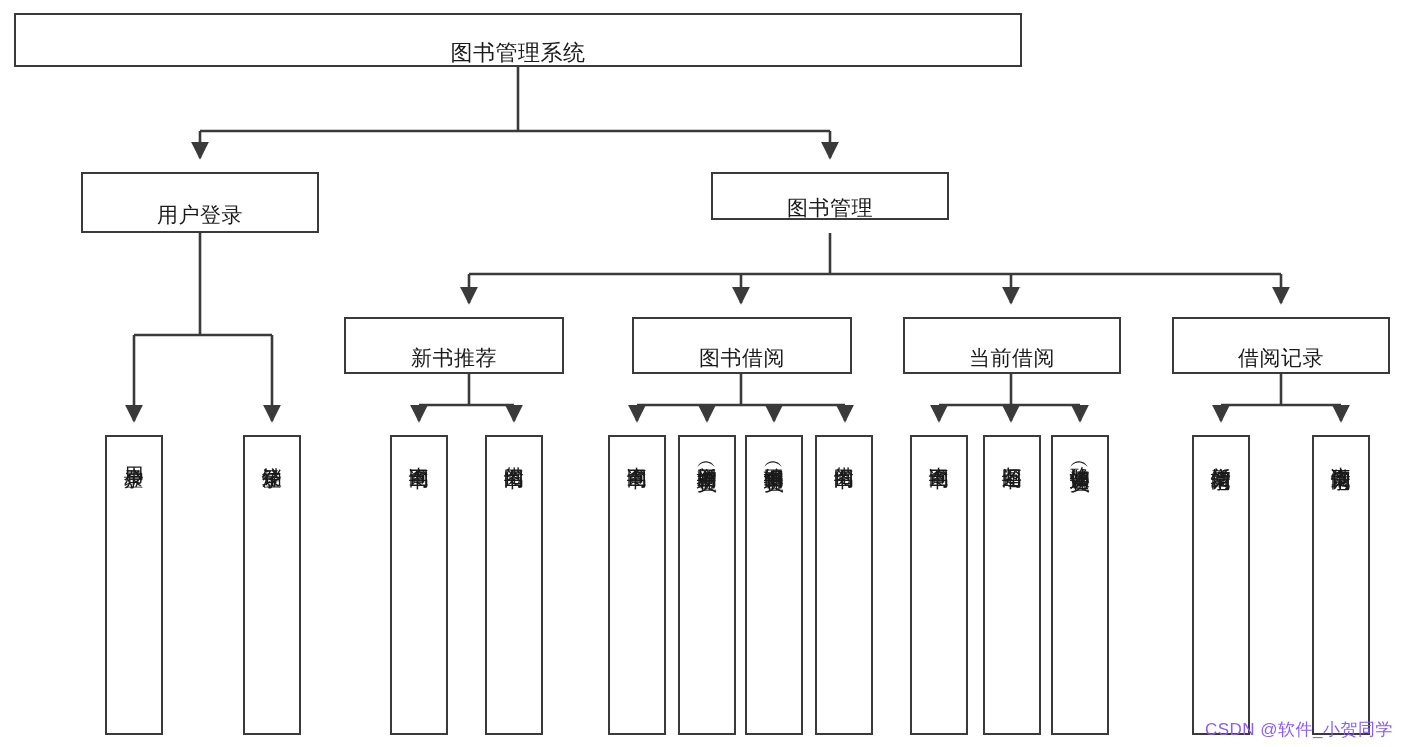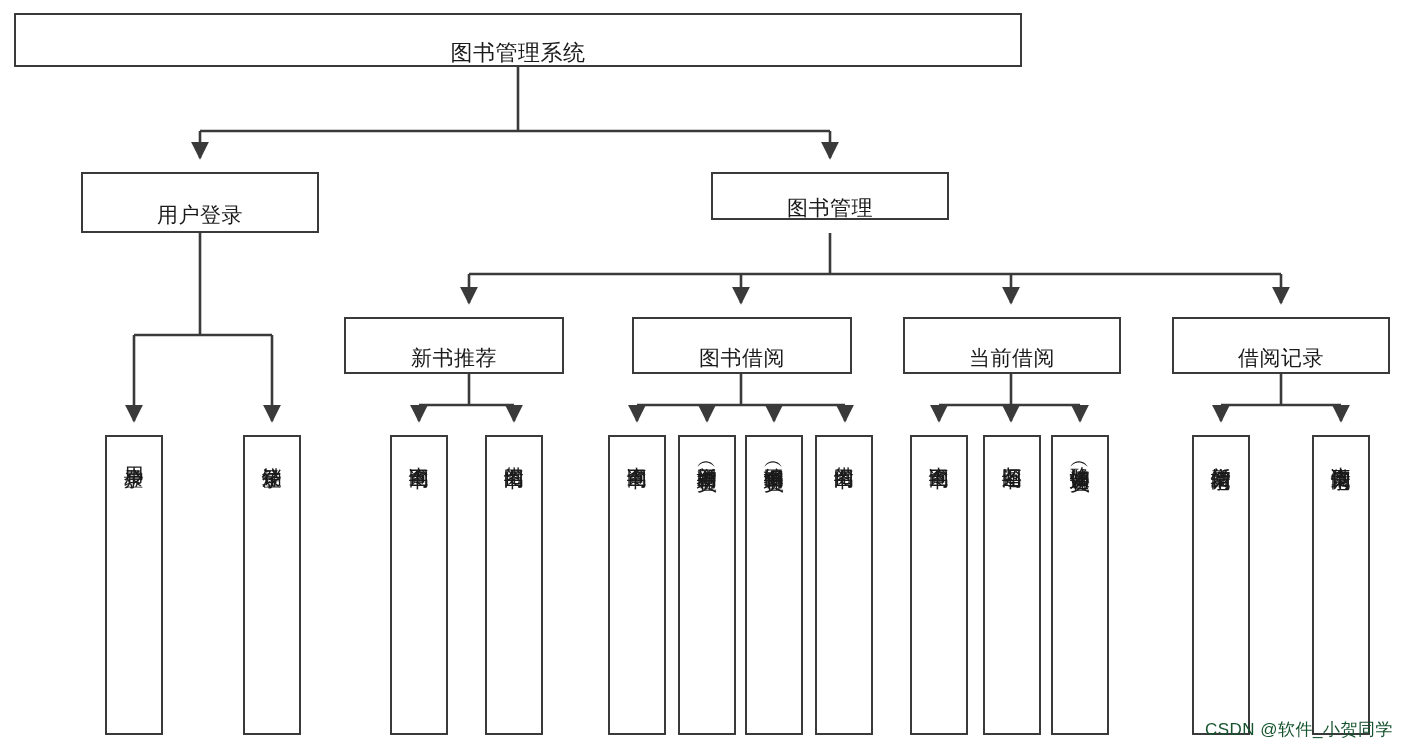--- a/index.html
+++ b/index.html
@@ -62,21 +62,21 @@
     top: 0;
     width: 1405px;
     height: 747px;
     pointer-events: none;
   }
   .watermark {
     position: absolute;
     right: 12px;
     bottom: 6px;
     font-size: 17px;
-    color: #14532d;
+    color: #8b5cf6;
     letter-spacing: 0.5px;
     white-space: nowrap;
   }
 </style>
 </head>
 <body>
 
 <div id="canvas">
 
   <svg class="wires" viewBox="0 0 1405 747" xmlns="http://www.w3.org/2000/svg">

